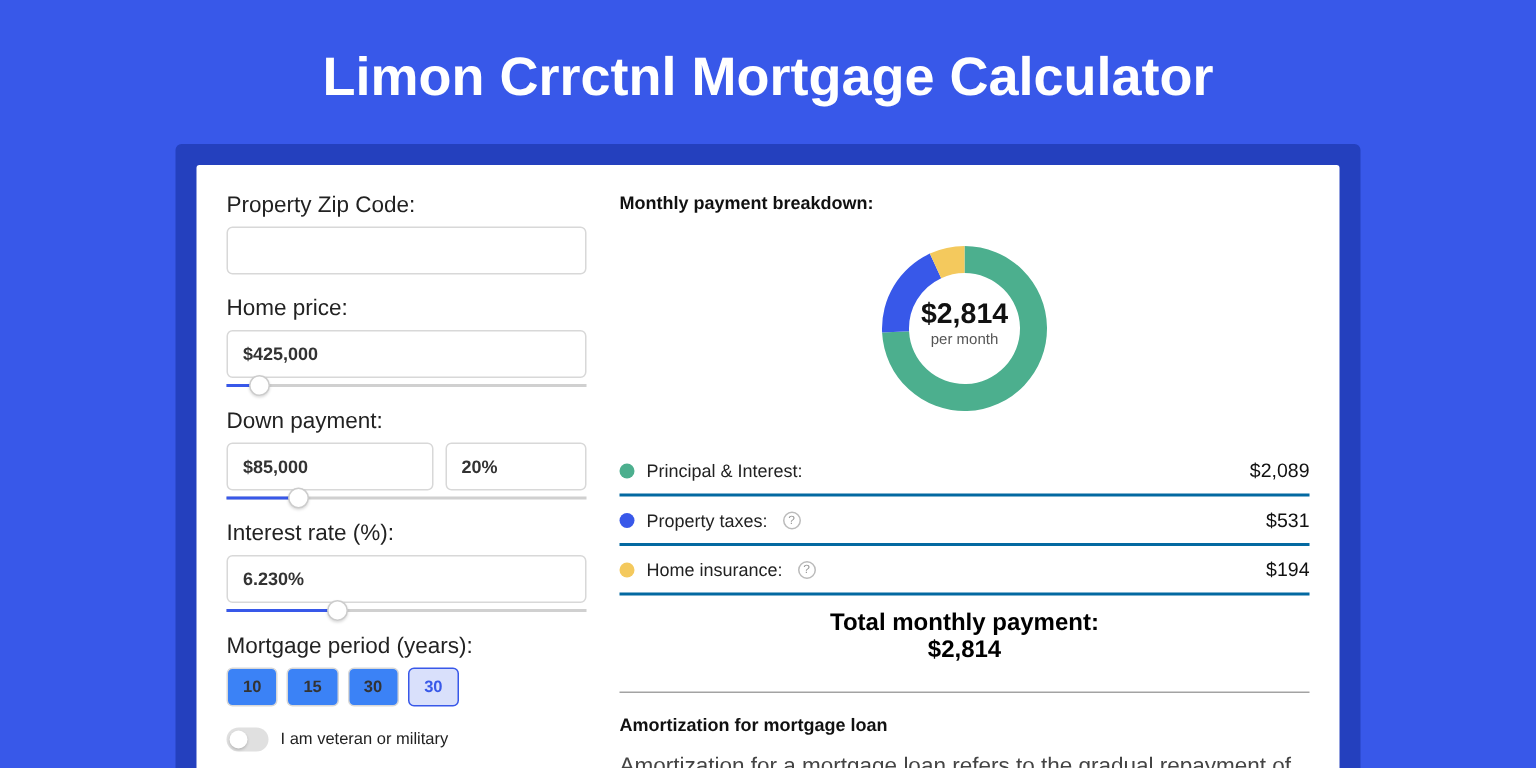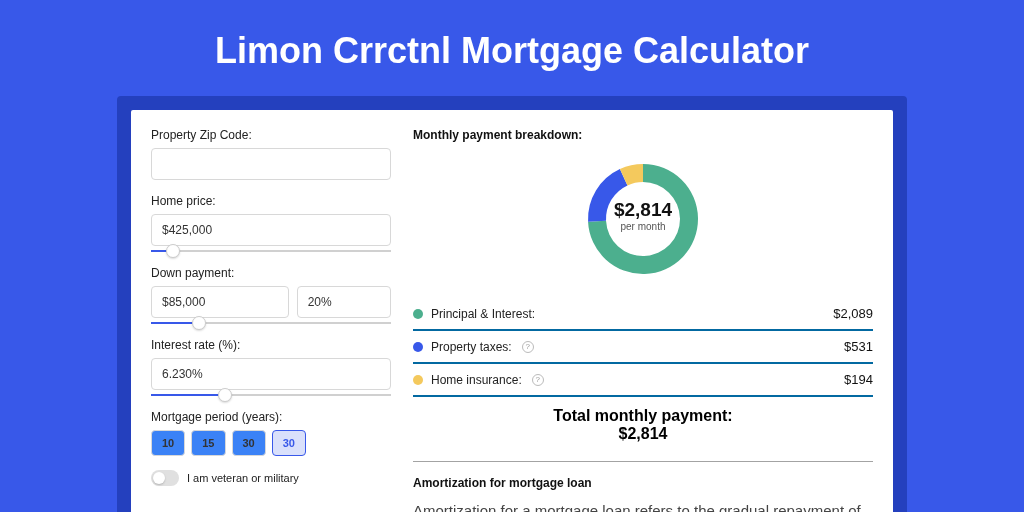--- a/index.html
+++ b/index.html
@@ -27,33 +27,34 @@
   .calculator {
     background: #ffffff;
     display: flex;
     border-radius: 2px 2px 0 0;
     padding: 18px 20px 0 20px;
     gap: 22px;
   }
   .left-col { width: 240px; flex-shrink: 0; }
   .right-col { flex: 1; }
   .field-label {
-    font-size: 12px;
+    font-size: 15px;
     color: #222;
     margin-bottom: 6px;
     display: block;
   }
   .text-input {
     width: 100%;
     border: 1px solid #d8d8d8;
     border-radius: 4px;
     padding: 8px 10px;
     font-size: 12px;
     color: #333;
     background: #fff;
+    font-weight: bold;
   }
   .field-block { margin-bottom: 14px; }
   .slider-track {
     position: relative;
     height: 2px;
     background: #d0d0d0;
     margin-top: 4px;
   }
   .slider-fill {
     position: absolute;

